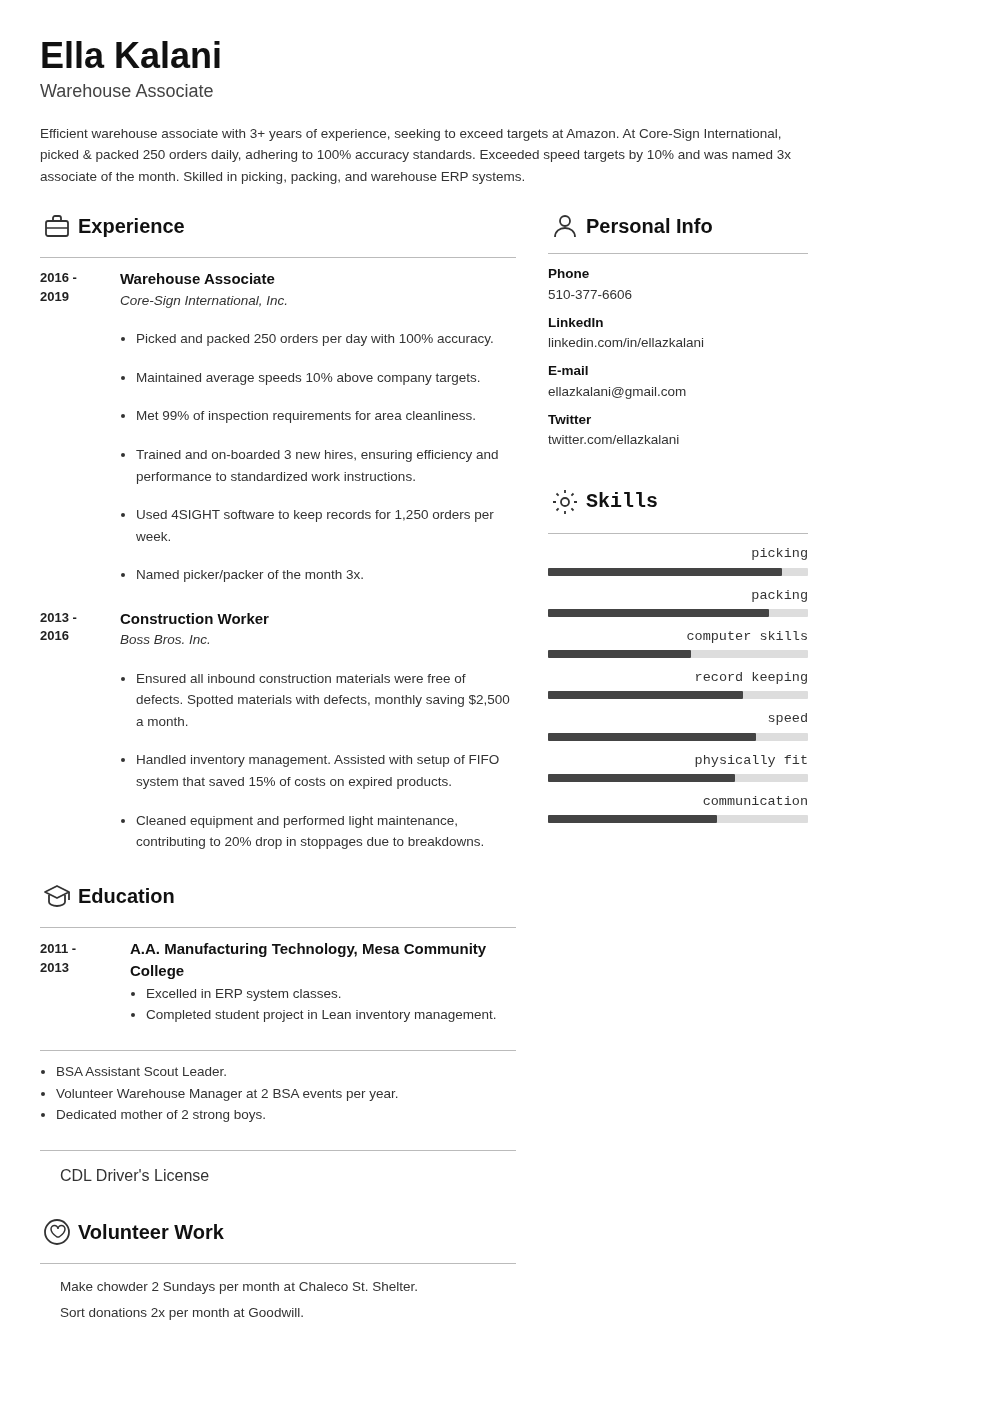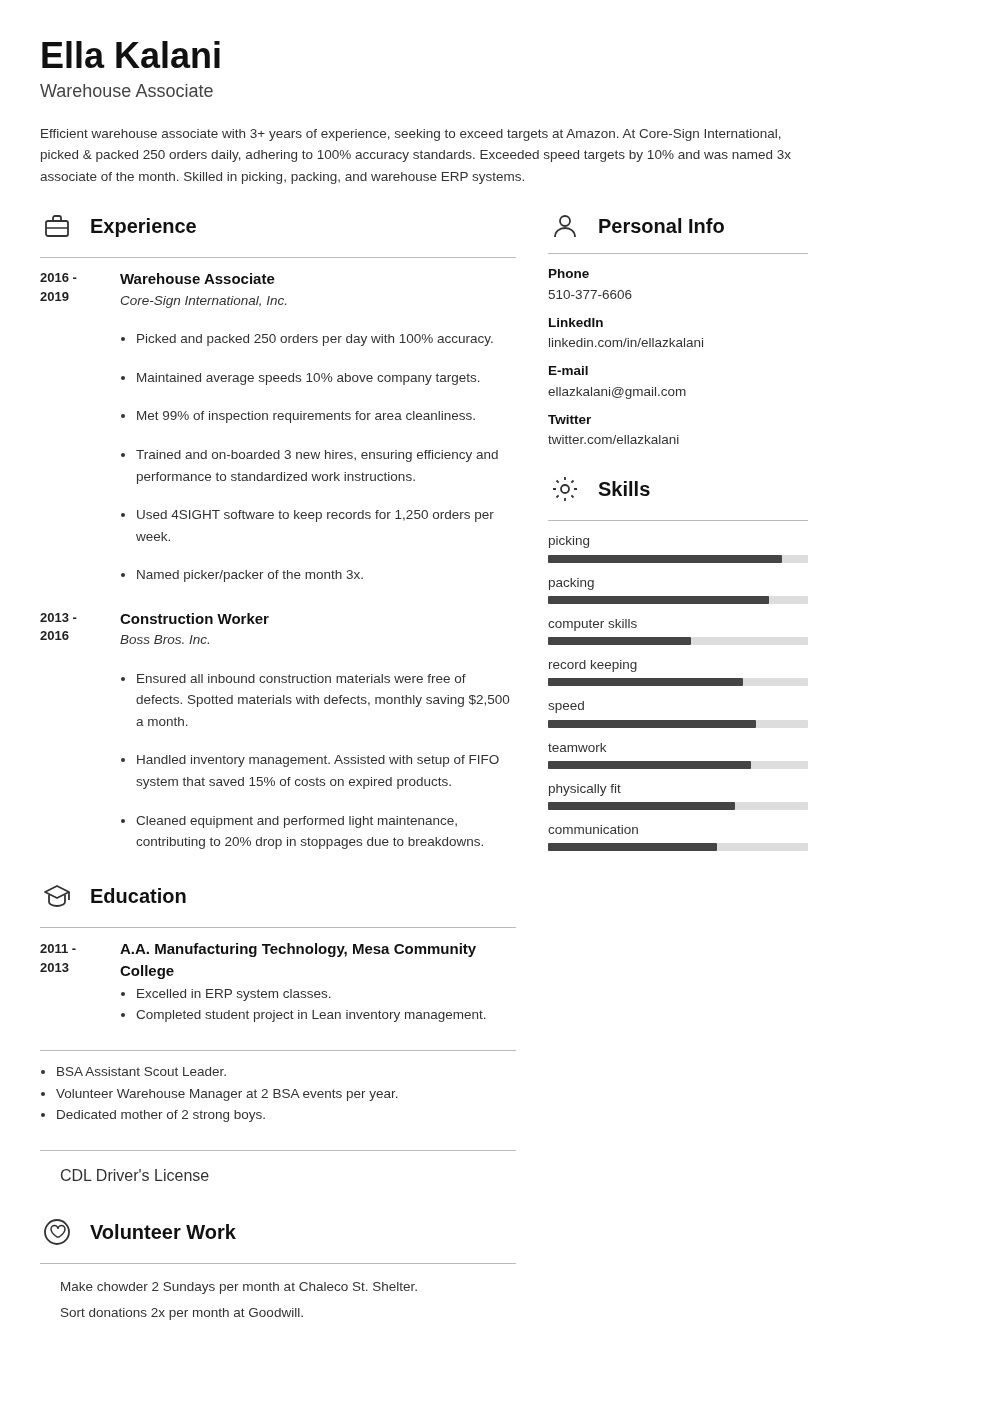--- a/index.html
+++ b/index.html
@@ -50,21 +50,21 @@
       width: 260px;
       flex-shrink: 0;
     }
     
     .section {
       margin-bottom: 24px;
     }
     .section-header {
       display: flex;
       align-items: center;
-      gap: 16px;
+      gap: 4px;
       margin-bottom: 10px;
       padding-bottom: 4px;
     }
     .section-header h2 {
       font-size: 20px;
       font-weight: 800;
       color: #111;
     }
     .section-divider {
       border: none;
@@ -121,21 +121,21 @@
       color: #333;
       line-height: 1.6;
     }
     .exp-content ul li {
       margin-bottom: 2px;
       margin-top: 17px;
     }
     
     .edu-entry {
       display: flex;
-      gap: 0;
+      gap: 10px;
       margin-bottom: 12px;
     }
     .edu-dates {
       width: 80px;
       flex-shrink: 0;
       font-weight: 700;
       font-size: 13px;
       color: #222;
       padding-top: 1px;
     }
@@ -166,43 +166,45 @@
     }
     
     .volunteer-item {
       font-size: 13.5px;
       color: #333;
       padding: 3px 0 3px 20px;
       line-height: 1.5;
     }
     
     .personal-section {
-      margin-bottom: 22px;
+      margin-bottom: 35px;
     }
     .personal-section .section-header {
       margin-bottom: 6px;
     }
     .personal-field {
       margin-bottom: 8px;
     }
     .personal-field .label {
       font-weight: 700;
       font-size: 13.5px;
       color: #111;
     }
     .personal-field .value {
       font-size: 13.5px;
       color: #333;
     }
     
     .skills-section {
       margin-bottom: 12px;
+      font-family: Liberation Mono, monospace;
     }
     .skill-item {
       margin-bottom: 10px;
+      text-align: right;
     }
     .skill-name {
       font-size: 13.5px;
       color: #333;
       margin-bottom: 3px;
     }
     .skill-bar-bg {
       height: 8px;
       background: #ddd;
       border-radius: 1px;
@@ -404,26 +406,20 @@
       <div class="skill-bar-fill" style="width:75%"></div>
     </div>
   </div>
             <div class="skill-item">
     <div class="skill-name">speed</div>
     <div class="skill-bar-bg">
       <div class="skill-bar-fill" style="width:80%"></div>
     </div>
   </div>
             <div class="skill-item">
-    <div class="skill-name">teamwork</div>
-    <div class="skill-bar-bg">
-      <div class="skill-bar-fill" style="width:78%"></div>
-    </div>
-  </div>
-            <div class="skill-item">
     <div class="skill-name">physically fit</div>
     <div class="skill-bar-bg">
       <div class="skill-bar-fill" style="width:72%"></div>
     </div>
   </div>
             <div class="skill-item">
     <div class="skill-name">communication</div>
     <div class="skill-bar-bg">
       <div class="skill-bar-fill" style="width:65%"></div>
     </div>

